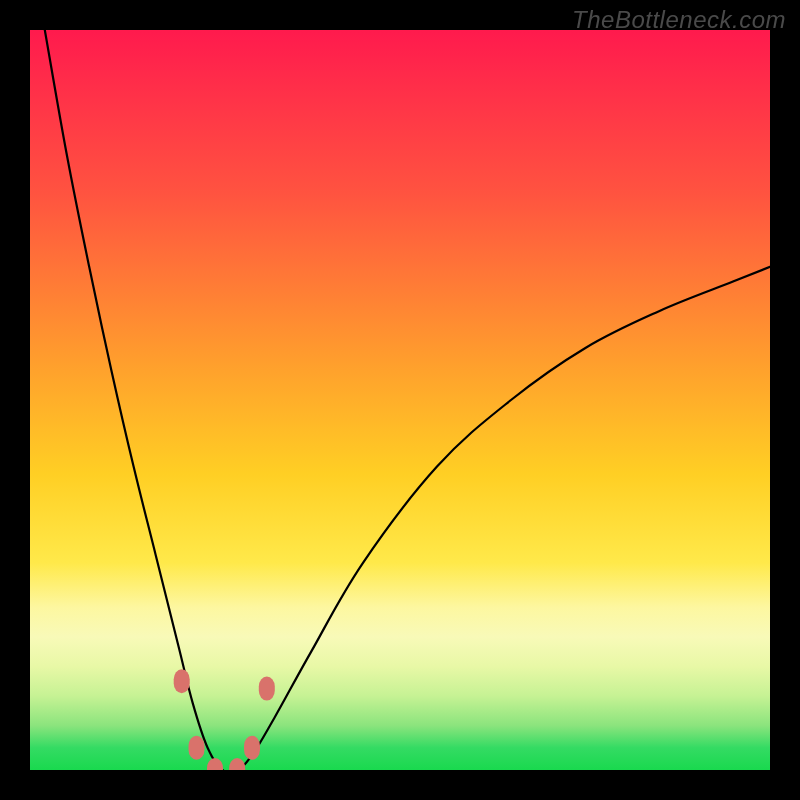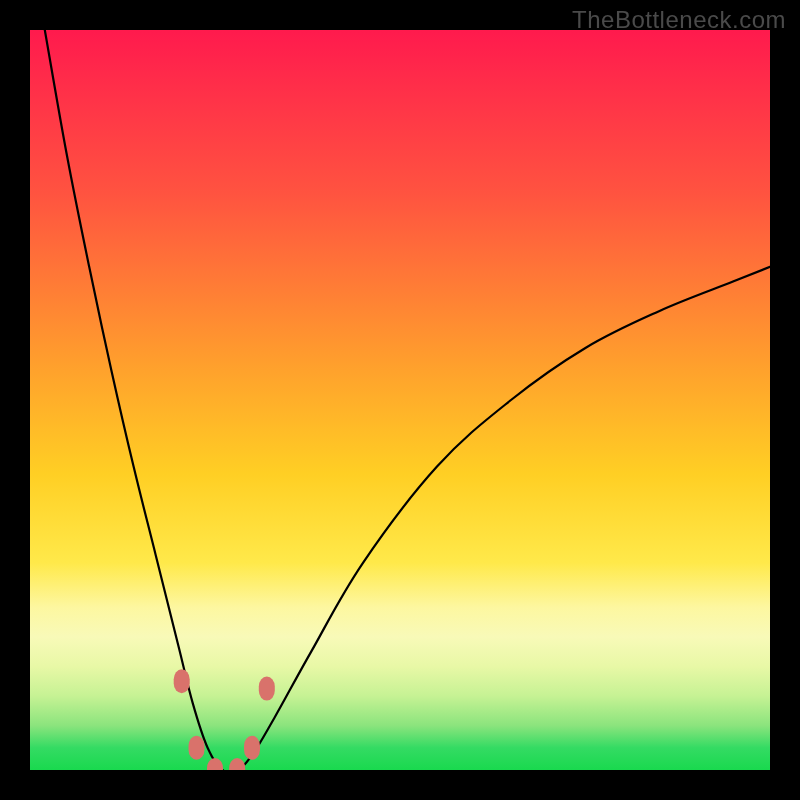--- a/index.html
+++ b/index.html
@@ -9,20 +9,21 @@
     height: 800px;
     background: #000;
     overflow: hidden;
     font-family: Arial, Helvetica, sans-serif;
   }
   .frame {
     position: relative;
     width: 800px;
     height: 800px;
     background: #000;
+    font-style: italic;
   }
   .watermark {
     position: absolute;
     top: 6px;
     right: 14px;
     color: #4a4a4a;
     font-size: 24px;
     font-weight: 500;
     letter-spacing: 0.5px;
     z-index: 10;

